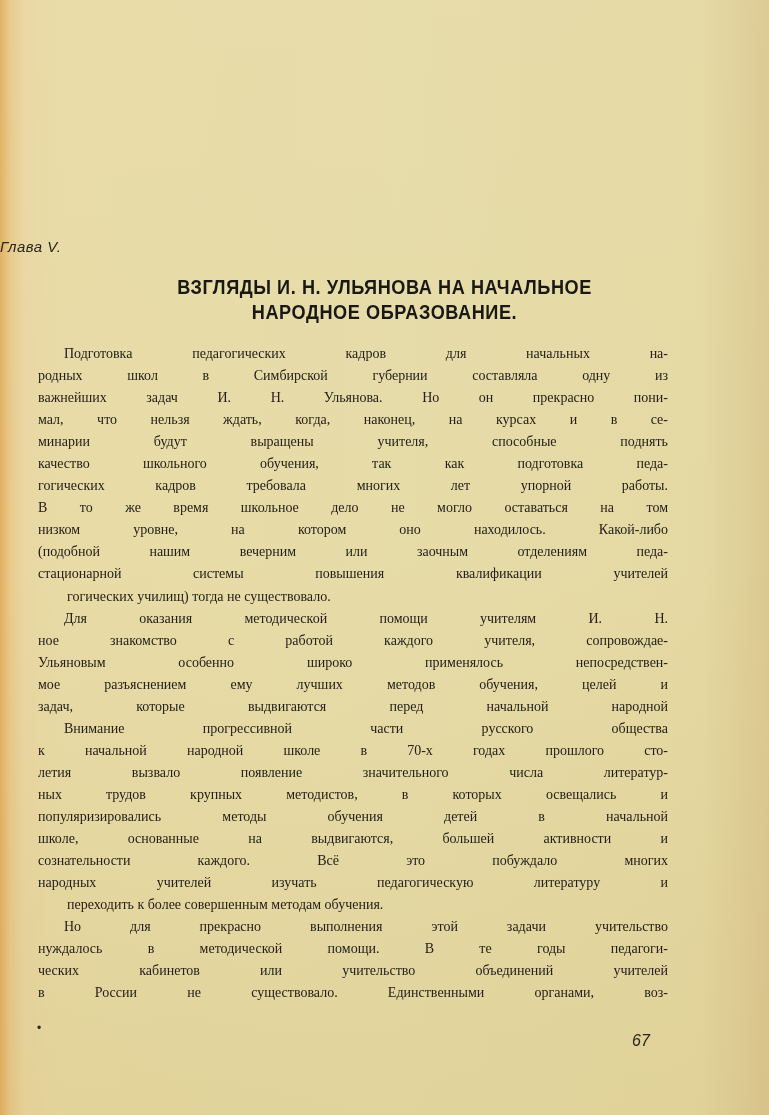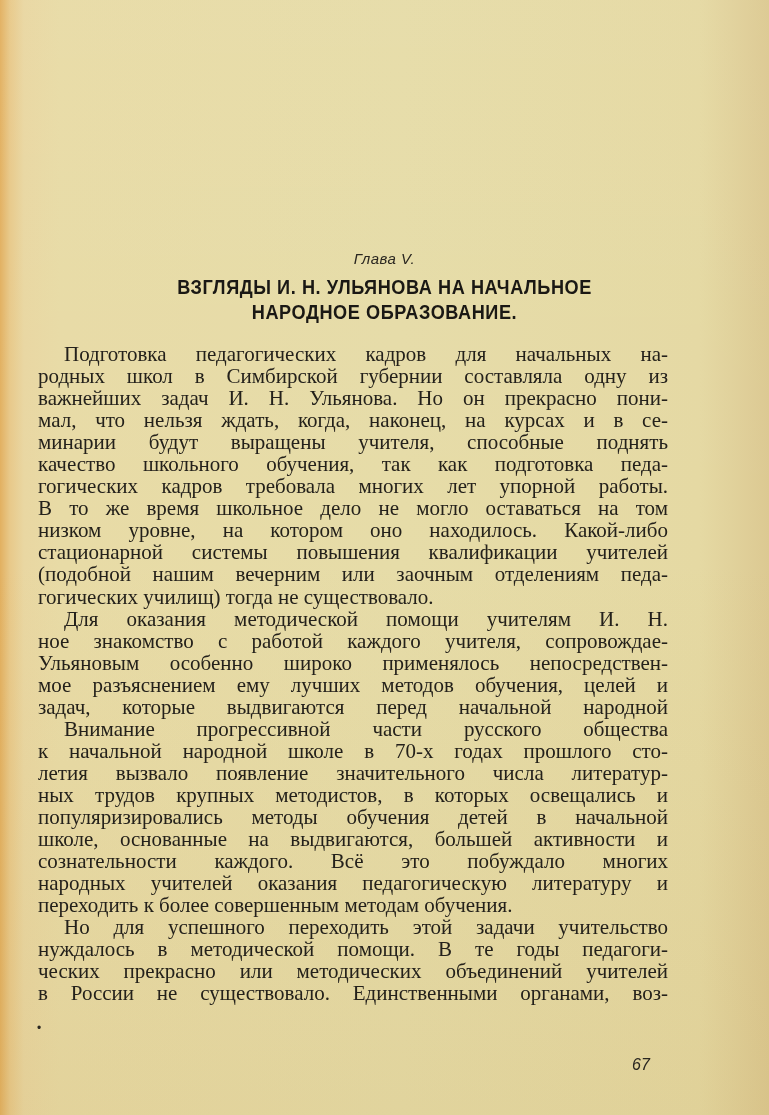--- a/index.html
+++ b/index.html
@@ -16,24 +16,24 @@
       color: #1c1a16;
     }
     .page-shade {
       position: absolute;
       inset: 0;
       background: linear-gradient(to bottom, rgba(255,255,255,0.03) 0%, rgba(0,0,0,0) 50%, rgba(180,140,60,0.10) 100%);
       pointer-events: none;
     }
     .chapter-label {
       position: absolute;
-      top: 250px;
+      top: 238px;
       left: 0;
       width: 769px;
-      text-align: center;
+      text-align: left;
       font-family: "Liberation Sans", sans-serif;
       font-style: italic;
       font-size: 15px;
       letter-spacing: 0.5px;
       color: #2a2720;
     }
     .chapter-title {
       position: absolute;
       top: 275px;
       left: 0;
@@ -47,49 +47,50 @@
       color: #1a1814;
       transform: scaleX(0.93);
       transform-origin: center;
     }
     .body-text {
       position: absolute;
       top: 343px;
       left: 38px;
       width: 630px;
       font-family: "Liberation Serif", serif;
-      font-size: 21px;
+      font-size: 14px;
       line-height: 22.05px;
       color: #24211b;
       text-align: justify;
     }
     .line {
       display: block;
       white-space: nowrap;
       text-align-last: justify;
       text-align: justify;
       height: 22.05px;
       overflow: visible;
     }
     .line.last {
       text-align-last: left;
+      margin-left: 29px;
     }
     .line.indent {
       padding-left: 26px;
     }
     .footer-mark {
       position: absolute;
       top: 1021px;
       left: 37px;
       font-size: 12px;
       color: #2a2720;
     }
     .page-number {
       position: absolute;
-      top: 1056px;
+      top: 1032px;
       left: 632px;
       font-family: "Liberation Sans", sans-serif;
       font-style: italic;
       font-size: 16px;
       color: #2a2720;
     }
   </style>
 </head>
 <body>
 
@@ -105,37 +106,37 @@
 <div class="body-text" id="body-text">
     <span class="line indent">Подготовка педагогических кадров для начальных на-</span>
     <span class="line">родных школ в Симбирской губернии составляла одну из</span>
     <span class="line">важнейших задач И. Н. Ульянова. Но он прекрасно пони-</span>
     <span class="line">мал, что нельзя ждать, когда, наконец, на курсах и в се-</span>
     <span class="line">минарии будут выращены учителя, способные поднять</span>
     <span class="line">качество школьного обучения, так как подготовка педа-</span>
     <span class="line">гогических кадров требовала многих лет упорной работы.</span>
     <span class="line">В то же время школьное дело не могло оставаться на том</span>
     <span class="line">низком уровне, на котором оно находилось. Какой-либо</span>
+    <span class="line">(подобной нашим вечерним или заочным отделениям педа-</span>
     <span class="line">стационарной системы повышения квалификации учителей</span>
-    <span class="line">(подобной нашим вечерним или заочным отделениям педа-</span>
     <span class="line last">гогических училищ) тогда не существовало.</span>
     <span class="line indent">Для оказания методической помощи учителям И. Н.</span>
     <span class="line">ное знакомство с работой каждого учителя, сопровождае-</span>
     <span class="line">Ульяновым особенно широко применялось непосредствен-</span>
     <span class="line">мое разъяснением ему лучших методов обучения, целей и</span>
     <span class="line">задач, которые выдвигаются перед начальной народной</span>
     <span class="line indent">Внимание прогрессивной части русского общества</span>
     <span class="line">к начальной народной школе в 70-х годах прошлого сто-</span>
     <span class="line">летия вызвало появление значительного числа литератур-</span>
     <span class="line">ных трудов крупных методистов, в которых освещались и</span>
     <span class="line">популяризировались методы обучения детей в начальной</span>
     <span class="line">школе, основанные на выдвигаются, большей активности и</span>
     <span class="line">сознательности каждого. Всё это побуждало многих</span>
-    <span class="line">народных учителей оказания педагогическую литературу и</span>
+    <span class="line">народных учителей изучать педагогическую литературу и</span>
     <span class="line last">переходить к более совершенным методам обучения.</span>
-    <span class="line indent">Но для успешного переходить этой задачи учительство</span>
+    <span class="line indent">Но для прекрасно выполнения этой задачи учительство</span>
     <span class="line">нуждалось в методической помощи. В те годы педагоги-</span>
-    <span class="line">ческих прекрасно или методических объединений учителей</span>
+    <span class="line">ческих кабинетов или учительство объединений учителей</span>
     <span class="line">в России не существовало. Единственными органами, воз-</span>
   </div>
 
 <div class="footer-mark">•</div>
 <div class="page-number">67</div>
 
 </body></html>

